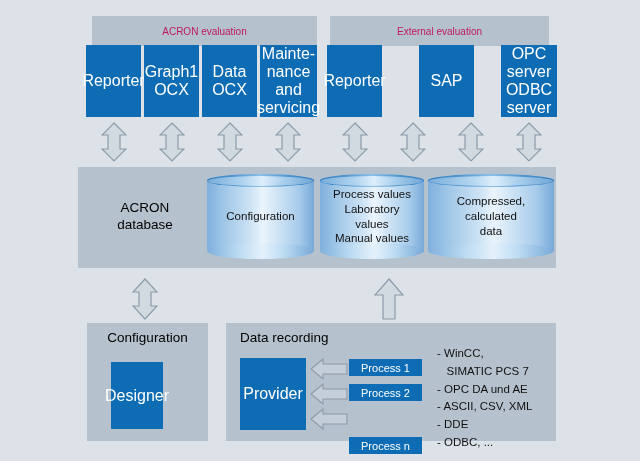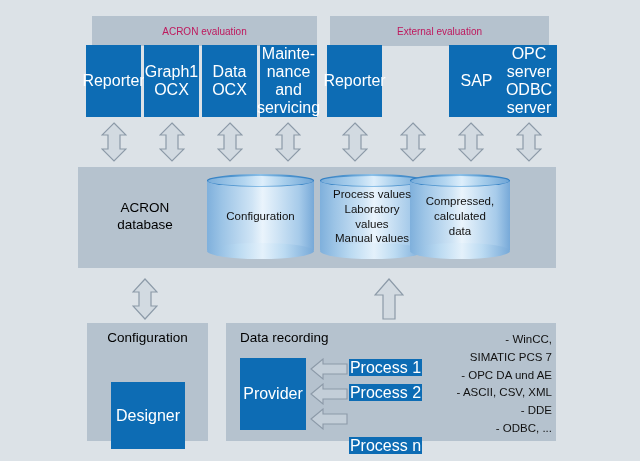--- a/index.html
+++ b/index.html
@@ -81,21 +81,21 @@
   .arrow{position:absolute;}
   .arrow svg{display:block;width:100%;height:100%;}
   .arrow .shape{fill:#d2dae1;stroke:#8c9aa8;stroke-width:1.2;}
 
   
   .parrow{position:absolute;}
   .parrow svg{display:block;width:100%;height:100%;}
   .parrow .shape{fill:#c3ced8;stroke:#8c9aa8;stroke-width:1.1;}
 
   .proc{
-    background:#0d6cb4;color:#fff;font-size:16px;
+    background:#0d6cb4;color:#fff;font-size:11px;
     display:flex;align-items:center;justify-content:center;
     box-sizing:border-box;
   }
   .notes{
     position:absolute;color:#111;font-size:11.5px;line-height:1.55;
     white-space:pre;
   }
 </style>
 </head>
 <body>
@@ -112,21 +112,21 @@
 OCX</div>
   <div class="abs bluebox" style="left:260px;top:45px;width:57px;height:72px;white-space:pre-line;">Mainte-
 nance
 and
 servicing</div>
 
   <div class="abs band" style="left:330px;top:16px;width:219px;height:30px;"></div>
   <div class="abs section-title" style="left:330px;top:16px;width:219px;height:30px;">External evaluation</div>
 
   <div class="abs bluebox" style="left:327px;top:45px;width:55px;height:72px;white-space:pre-line;">Reporter</div>
-  <div class="abs bluebox" style="left:449px;top:45px;width:55px;height:72px;white-space:pre-line;">SAP</div>
+  <div class="abs bluebox" style="left:419px;top:45px;width:55px;height:72px;white-space:pre-line;">SAP</div>
   <div class="abs bluebox" style="left:501px;top:45px;width:56px;height:72px;white-space:pre-line;">OPC
 server
 ODBC
 server</div>
 
   <div class="arrow" style="left:101px;top:122px;width:26px;height:40px;">
     <svg viewBox="0 0 26 40" preserveAspectRatio="none">
       <polygon class="shape" points="13,1 25,13 19,13 19,27 25,27 13,39 1,27 7,27 7,13 1,13"></polygon>
     </svg>
   </div>
@@ -183,21 +183,21 @@
     <div class="body"></div>
     <div class="top"></div>
     <div class="topface"></div>
     <div class="bot"></div>
     <div class="label" style="white-space:pre-line;">Process values
 Laboratory
 values
 Manual values</div>
   </div>
 
-  <div class="cyl" style="left:410px;top:174px;width:100px;height:85px;">
+  <div class="cyl" style="left:428px;top:174px;width:126px;height:85px;">
     <div class="body"></div>
     <div class="top"></div>
     <div class="topface"></div>
     <div class="bot"></div>
     <div class="label" style="white-space:pre-line;">Compressed,
 calculated
 data</div>
   </div>
 
   <div class="arrow" style="left:132px;top:278px;width:26px;height:42px;">
@@ -207,21 +207,21 @@
   </div>
 
   <div class="arrow" style="left:374px;top:278px;width:30px;height:42px;">
     <svg viewBox="0 0 30 42" preserveAspectRatio="none">
       <polygon class="shape" points="15,1 29,17 21,17 21,41 9,41 9,17 1,17"></polygon>
     </svg>
   </div>
 
   <div class="abs panel" style="left:87px;top:323px;width:121px;height:118px;"></div>
   <div class="abs panel-title" style="left:87px;top:330px;width:121px;height:20px;">Configuration</div>
-  <div class="abs bluebox" style="left:111px;top:362px;width:74px;height:67px;margin-top:20px;">Designer</div>
+  <div class="abs bluebox" style="left:111px;top:362px;width:52px;height:67px;">Designer</div>
 
   <div class="abs panel" style="left:226px;top:323px;width:330px;height:118px;"></div>
   <div class="abs panel-title" style="left:240px;top:330px;width:140px;height:20px;justify-content:flex-start;">Data recording</div>
 
   <div class="abs bluebox" style="left:240px;top:358px;width:66px;height:72px;">Provider</div>
 
   <div class="parrow" style="left:310px;top:358px;width:38px;height:22px;">
     <svg viewBox="0 0 38 22" preserveAspectRatio="none">
       <polygon class="shape" points="1,11 13,1 13,6 37,6 37,16 13,16 13,21"></polygon>
     </svg>
@@ -234,20 +234,20 @@
   <div class="parrow" style="left:310px;top:408px;width:38px;height:22px;">
     <svg viewBox="0 0 38 22" preserveAspectRatio="none">
       <polygon class="shape" points="1,11 13,1 13,6 37,6 37,16 13,16 13,21"></polygon>
     </svg>
   </div>
 
   <div class="abs proc" style="left:349px;top:359px;width:73px;height:17px;">Process 1</div>
   <div class="abs proc" style="left:349px;top:384px;width:73px;height:17px;">Process 2</div>
   <div class="abs proc" style="left:349px;top:409px;width:73px;height:17px;margin-top:28px;">Process n</div>
 
-  <div class="notes" style="left:437px;top:331px;width:115px;text-align:right;">- WinCC,
+  <div class="notes" style="left:437px;top:345px;width:115px;">- WinCC,
    SIMATIC PCS 7
 - OPC DA und AE
 - ASCII, CSV, XML
 - DDE
 - ODBC, ...</div>
 
 </div>
 
 </body></html>

